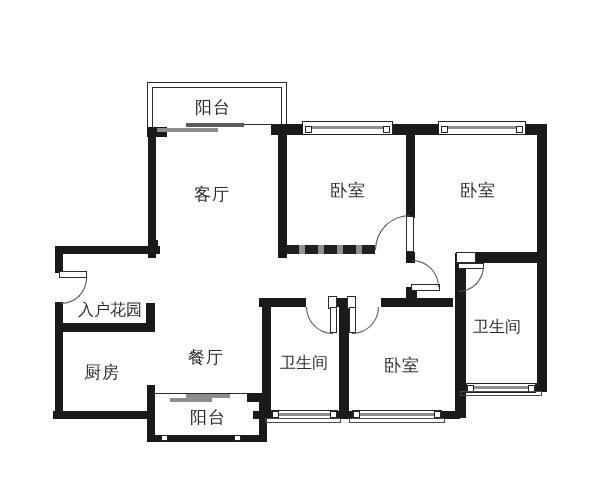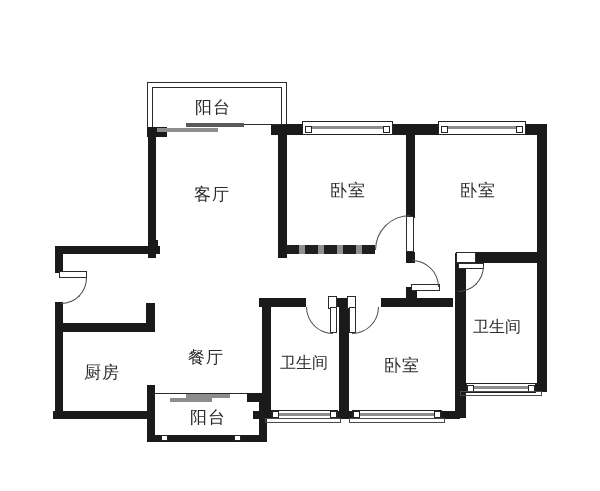--- a/index.html
+++ b/index.html
@@ -122,20 +122,21 @@
   <div class="arc bl" style="left:306px;top:307px;width:27px;height:27px;"></div>
 
   <div class="jamb" style="left:347px;top:296px;width:9px;height:13px;"></div>
   <div class="leaf" style="left:349px;top:307px;width:7px;height:26px;"></div>
   <div class="arc br" style="left:352px;top:307px;width:27px;height:27px;"></div>
 
   <div class="label" style="left:213px;top:107px;">阳台</div>
   <div class="label" style="left:212px;top:194px;">客厅</div>
   <div class="label" style="left:348px;top:190px;">卧室</div>
   <div class="label" style="left:478px;top:190px;">卧室</div>
+  <div class="label" style="left:110px;top:310px;font-size:16px;letter-spacing:0;">入户花园</div>
   <div class="label" style="left:102px;top:372px;">厨房</div>
   <div class="label" style="left:206px;top:357px;">餐厅</div>
   <div class="label" style="left:208px;top:417px;">阳台</div>
   <div class="label" style="left:304px;top:363px;font-size:16px;letter-spacing:0;">卫生间</div>
   <div class="label" style="left:402px;top:365px;">卧室</div>
   <div class="label" style="left:497px;top:327px;font-size:16px;letter-spacing:0;">卫生间</div>
 
 </div>
 
 </body></html>

